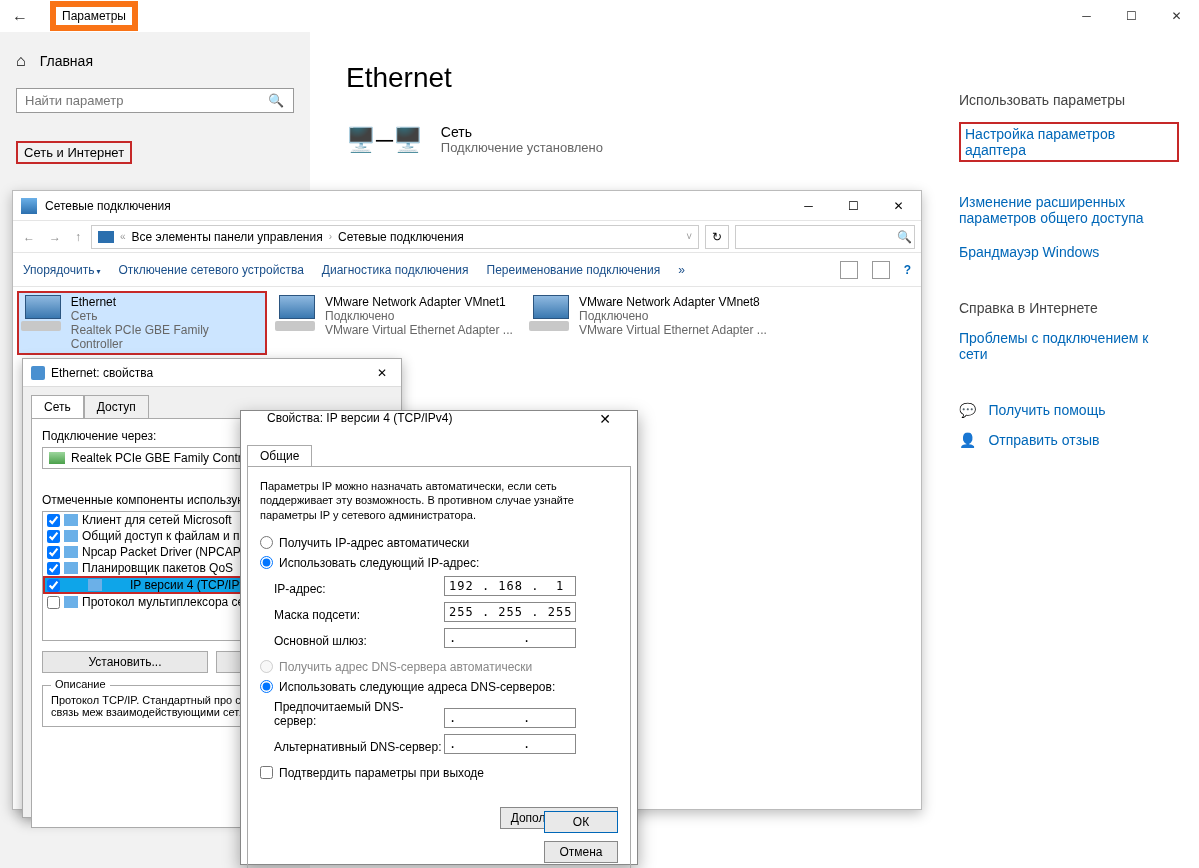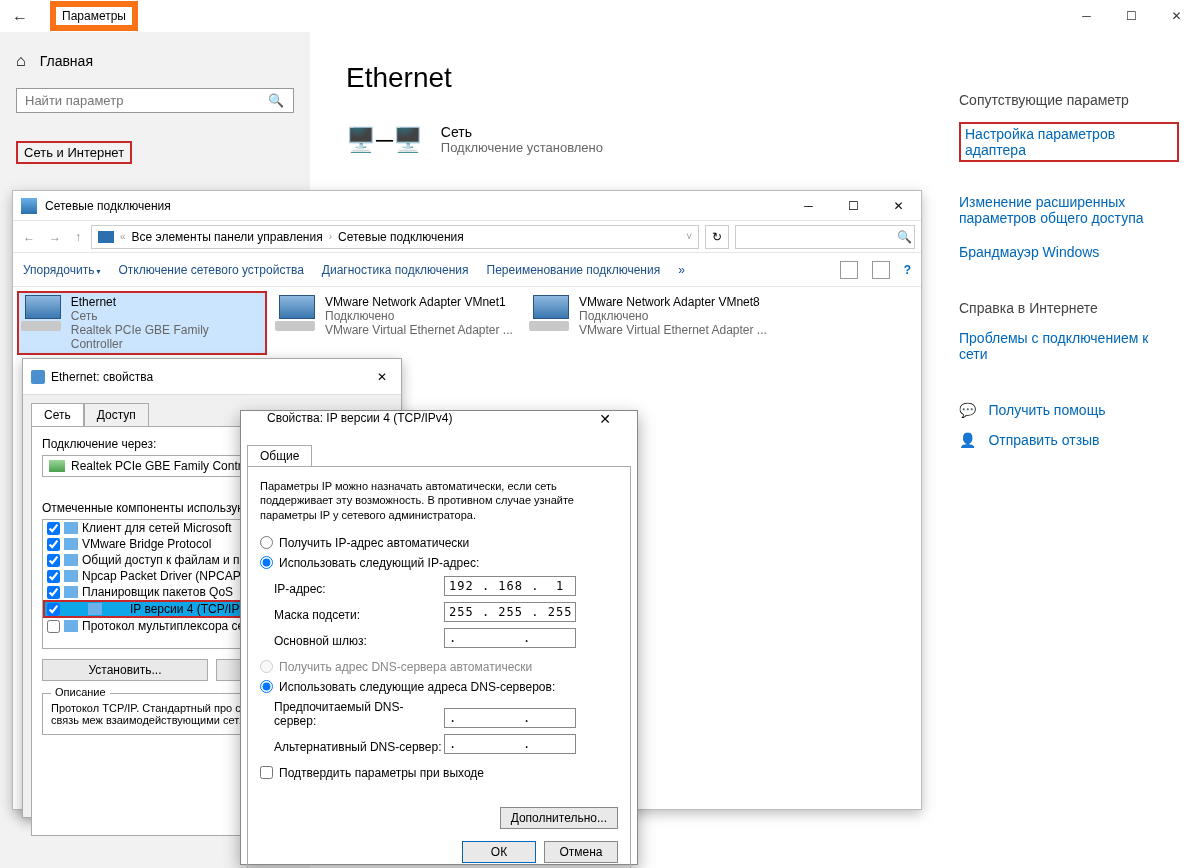--- a/index.html
+++ b/index.html
@@ -64,21 +64,21 @@
 .nc-item { width: 250px; display: flex; align-items: flex-start; gap: 8px; padding: 4px; font-size: 12px; cursor: pointer; }
 .nc-item.selected { background: #cce5ff; border: 2px solid #c62828; padding: 2px; }
 .nc-item .ico { width: 42px; height: 38px; position: relative; }
 .nc-item .ico::before { content: ''; position: absolute; width: 34px; height: 22px; background: linear-gradient(#8fb9e0,#3a78b0); top: 0; left: 4px; border: 1px solid #2b5580; }
 .nc-item .ico::after { content: ''; position: absolute; width: 40px; height: 10px; background: #c8c8c8; bottom: 2px; left: 0; border-radius: 2px; }
 .nc-item .name { font-weight: 400; }
 .nc-item .sub { color: #666; }
 
 
 .props-window { position: absolute; top: 358px; left: 22px; width: 380px; height: 460px; background: #f0f0f0; border: 1px solid #aaa; box-shadow: 0 4px 12px rgba(0,0,0,0.3); font-size: 12px; }
-.props-titlebar { height: 36px; display: flex; align-items: center; padding: 11px 8px; background: #fff; border-bottom: 1px solid #ddd; }
+.props-titlebar { height: 28px; display: flex; align-items: center; padding: 11px 8px; background: #fff; border-bottom: 1px solid #ddd; }
 .props-titlebar .ico { width: 14px; height: 14px; background: #4a90d0; margin-right: 6px; border-radius: 2px; }
 .props-titlebar .close { margin-left: auto; cursor: pointer; padding: 0 6px; }
 
 .props-tabs { display: flex; padding: 8px 8px 0 8px; background: #f0f0f0; }
 .props-tab { padding: 4px 12px; border: 1px solid #aaa; border-bottom: none; background: #fff; cursor: pointer; font-size: 12px; }
 .props-tab.inactive { background: #f0f0f0; }
 .props-body { margin: 0 8px 8px 8px; border: 1px solid #aaa; background: #fff; padding: 10px; height: 410px; }
 .props-body .lbl { margin-bottom: 4px; }
 .conn-field { display: flex; align-items: center; border: 1px solid #aaa; padding: 3px 6px; gap: 6px; margin-bottom: 24px; }
 .conn-field .nic-ico { width: 16px; height: 12px; background: linear-gradient(#9cd69c,#4aa04a); }
@@ -107,21 +107,21 @@
 .ipv4-desc { font-size: 11px; margin-bottom: 14px; line-height: 1.3; }
 .radio-row { display: flex; align-items: center; gap: 6px; margin-bottom: 6px; font-size: 12px; }
 .radio-row input { margin: 0; }
 .field-grid { margin: 4px 0 12px 14px; }
 .field-row { display: flex; align-items: flex-end; margin-bottom: 6px; }
 .field-row .flbl { width: 170px; }
 .ip-input { width: 132px; height: 20px; border: 1px solid #888; font-family: monospace; font-size: 12px; text-align: center; letter-spacing: 1px; padding: 0 4px; }
 .ipv4-confirm { display: flex; align-items: center; gap: 6px; margin-top: 8px; }
 .ipv4-adv-btn { position: absolute; right: 12px; bottom: 44px; }
 .ipv4-adv-btn button { padding: 3px 10px; font-size: 12px; background: #e9e9e9; border: 1px solid #888; cursor: pointer; }
-.ipv4-okcancel { position: absolute; right: 12px; bottom: 10px; display: flex; gap: 8px; }
+.ipv4-okcancel { position: absolute; right: 12px; bottom: 10px; display: flex; gap: 8px; flex-direction: column; }
 .ipv4-okcancel button { width: 74px; height: 22px; font-size: 12px; background: #e9e9e9; border: 1px solid #888; cursor: pointer; }
 .ipv4-okcancel button.primary { border: 1px solid #0067b8; }
 </style>
 </head>
 <body>
 
 <div class="settings-window">
   <div class="settings-titlebar">
     <div class="back-arrow">←</div>
     <div class="settings-title">Параметры</div>
@@ -149,21 +149,21 @@
       <div class="network-row">
         <div class="eth-icon">🖥️─🖥️</div>
         <div>
           <div class="nm">Сеть</div>
           <div class="st">Подключение установлено</div>
         </div>
       </div>
     </div>
 
     <div class="settings-right">
-      <div class="related-h">Сопутствующие параметр</div>
+      <div class="related-h">Использовать параметры</div>
       <span class="related-link boxed">Настройка параметров адаптера</span>
       <span class="related-link" style="margin-top:14px">Изменение расширенных параметров общего доступа</span>
       <span class="related-link">Брандмауэр Windows</span>
 
       <div class="related-h" style="margin-top:40px">Справка в Интернете</div>
       <span class="related-link">Проблемы с подключением к сети</span>
 
       <div class="help-row" style="margin-top:40px">
         <span>💬</span>
         <span class="lbl">Получить помощь</span>
@@ -267,25 +267,20 @@
     <div class="components-label">Отмеченные компоненты используют</div>
     <div class="components-list">
       <div class="comp-row">
           <input type="checkbox" checked="" style="">
           <div class="cico"></div>
           <span>Клиент для сетей Microsoft</span>
         </div>
       <div class="comp-row">
           <input type="checkbox" checked="" style="">
           <div class="cico"></div>
-          <span>VMware Bridge Protocol</span>
-        </div>
-      <div class="comp-row">
-          <input type="checkbox" checked="" style="">
-          <div class="cico"></div>
           <span>Общий доступ к файлам и пр</span>
         </div>
       <div class="comp-row">
           <input type="checkbox" checked="" style="">
           <div class="cico"></div>
           <span>Npcap Packet Driver (NPCAP)</span>
         </div>
       <div class="comp-row">
           <input type="checkbox" checked="" style="">
           <div class="cico"></div>

